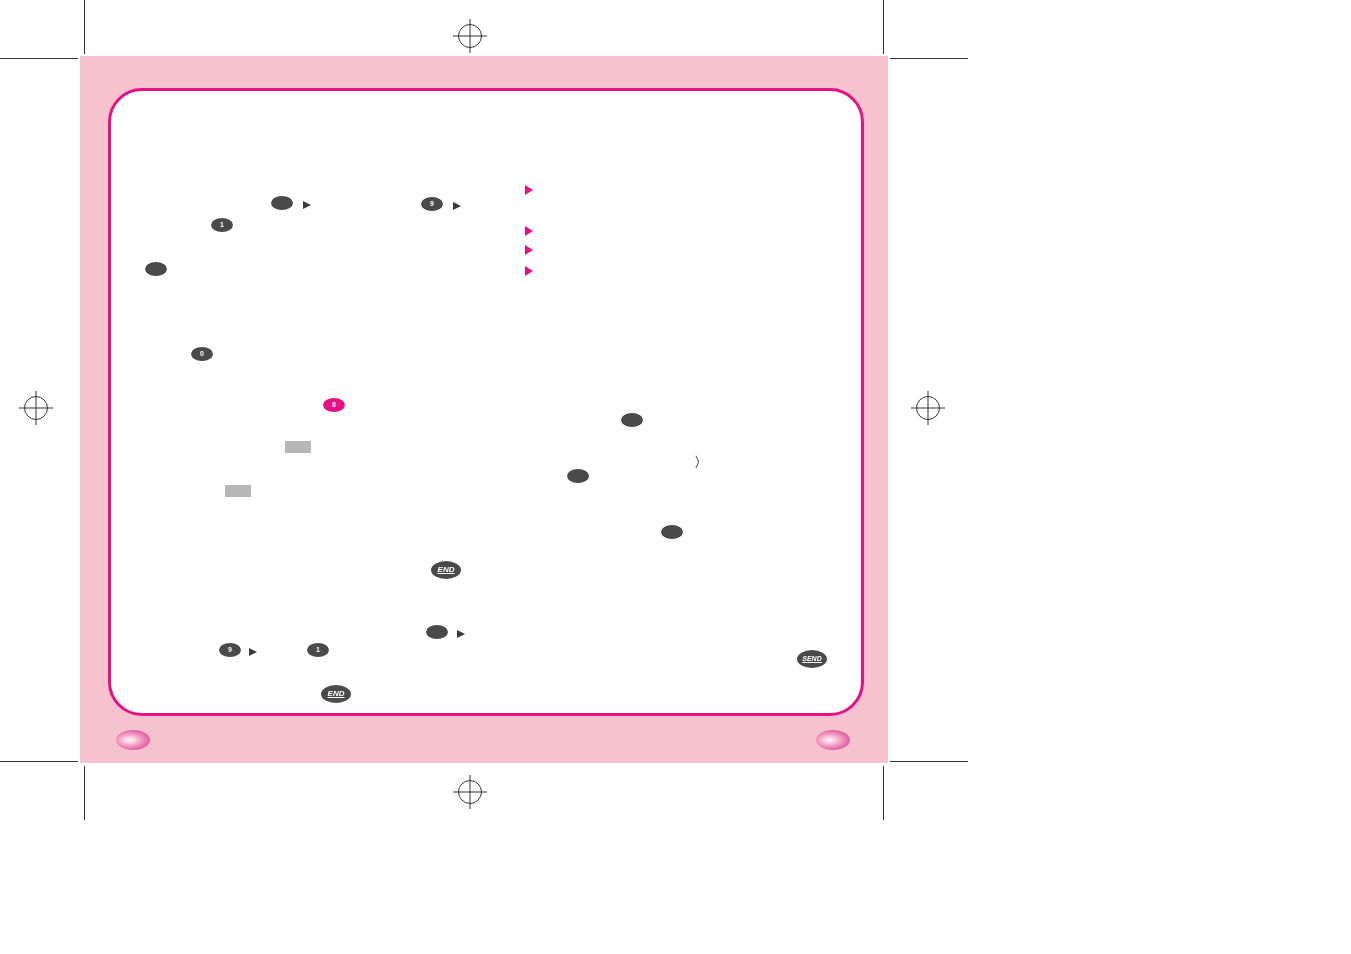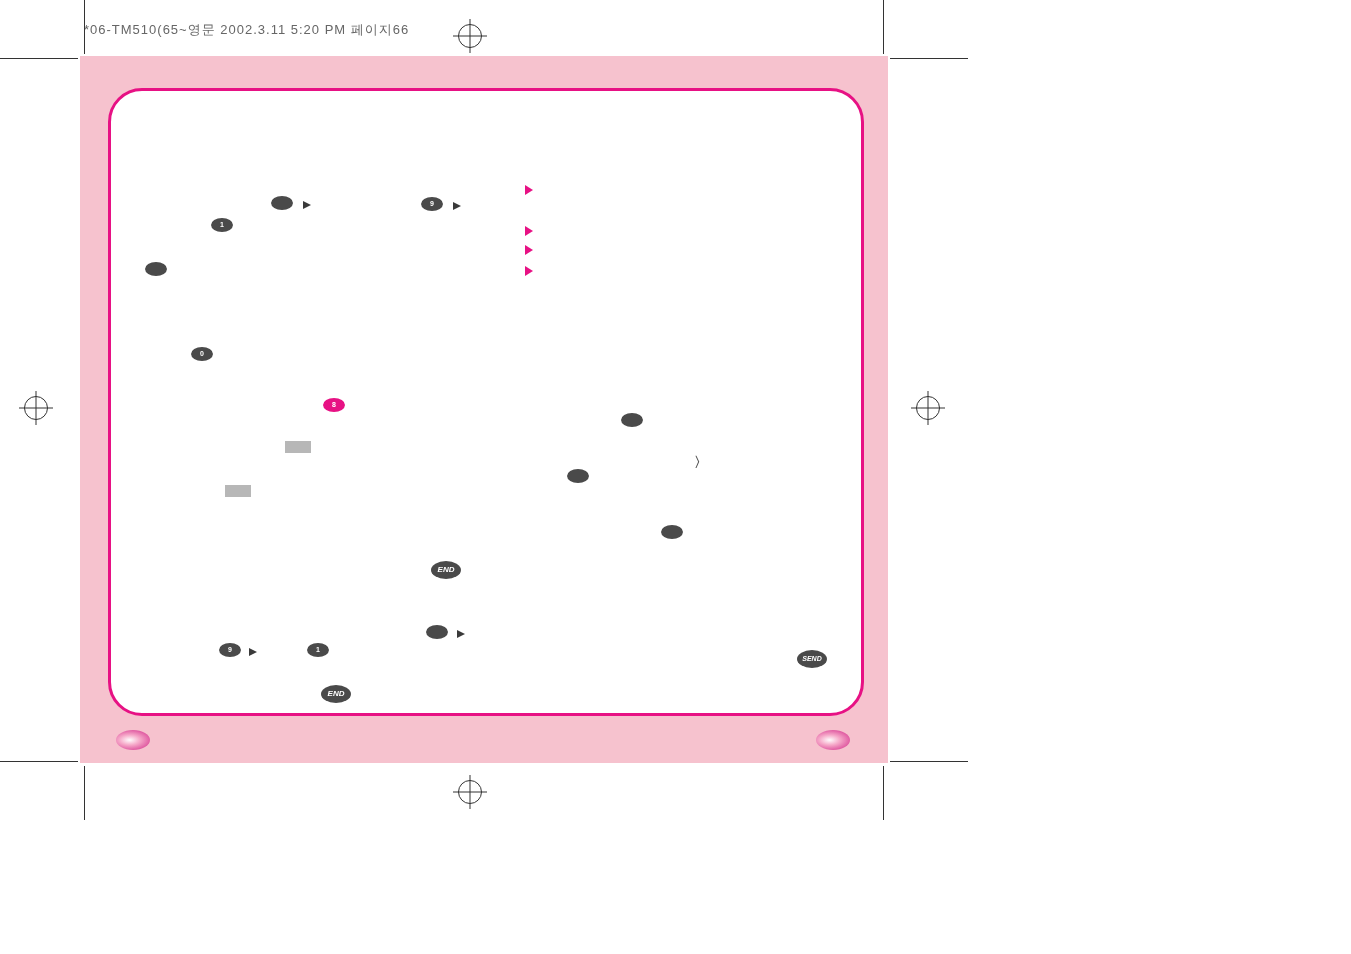--- a/index.html
+++ b/index.html
@@ -78,21 +78,21 @@
     width: 22px; height: 14px;
     background: #4a4a4a;
     border-radius: 50%;
     color: #fff;
     font-size: 7px;
     line-height: 14px;
     text-align: center;
     font-weight: bold;
     font-family: Arial, sans-serif;
   }
-  .key.large { width: 30px; height: 18px; line-height: 18px; font-size: 8px; }
+  .key.large { width: 30px; height: 18px; line-height: 18px; font-size: 8px; text-decoration: underline; }
   .key.magenta { background: #e71184; }
   .key.send { font-style: italic; font-size: 7px; }
   .arrow-right {
     display: inline-block;
     vertical-align: middle;
     width: 0; height: 0;
     border-top: 4px solid transparent;
     border-bottom: 4px solid transparent;
     border-left: 8px solid #3a3a3a;
     margin-left: 4px;
@@ -118,21 +118,20 @@
     vertical-align: middle;
   }
   
   .g { position: absolute; }
 </style>
 </head>
 <body>
 
 <div class="canvas">
 
-  <div class="header-line">*06-TM510(65~영문 2002.3.11 5:20 PM 페이지66</div>
 
   <div class="reg-circle reg-cross" style="left:458px; top:24px;"></div>
 
   <div class="reg-circle reg-cross" style="left:458px; top:780px;"></div>
 
   <div class="reg-circle reg-cross" style="left:24px; top:396px;"></div>
 
   <div class="reg-circle reg-cross" style="left:916px; top:396px;"></div>
 
   <div class="crop v" style="left:84px; top:0; height:54px;"></div>

